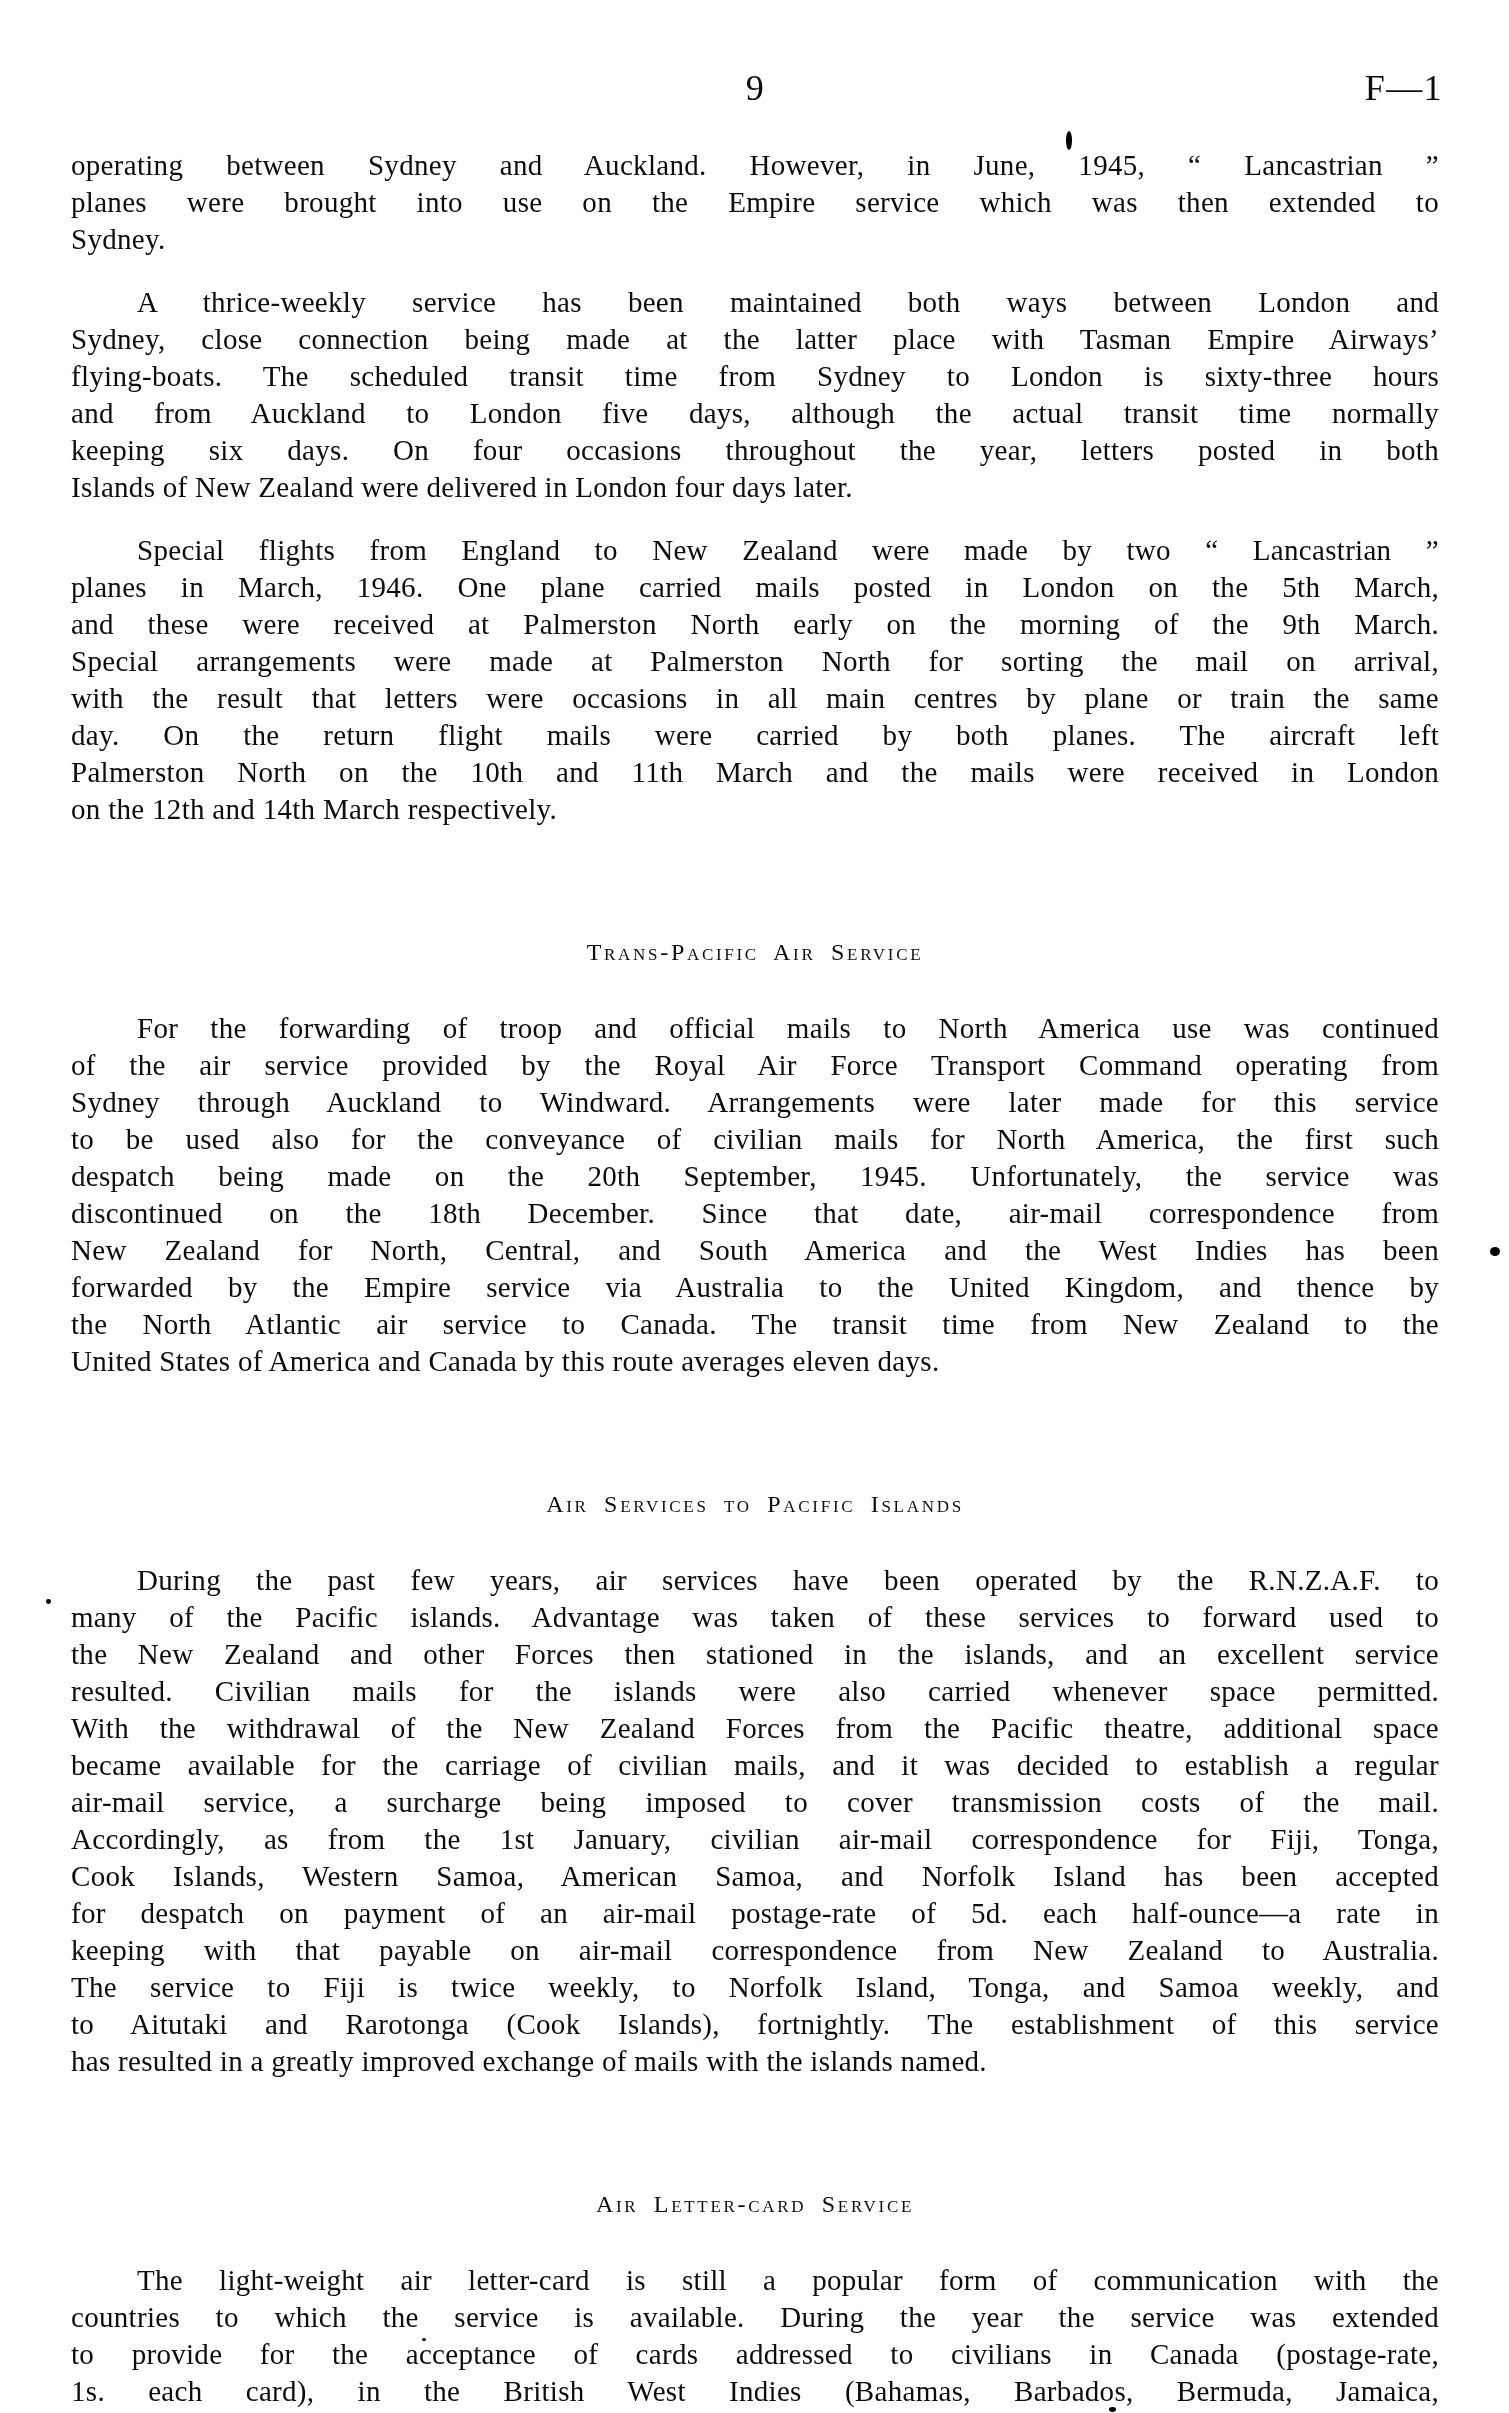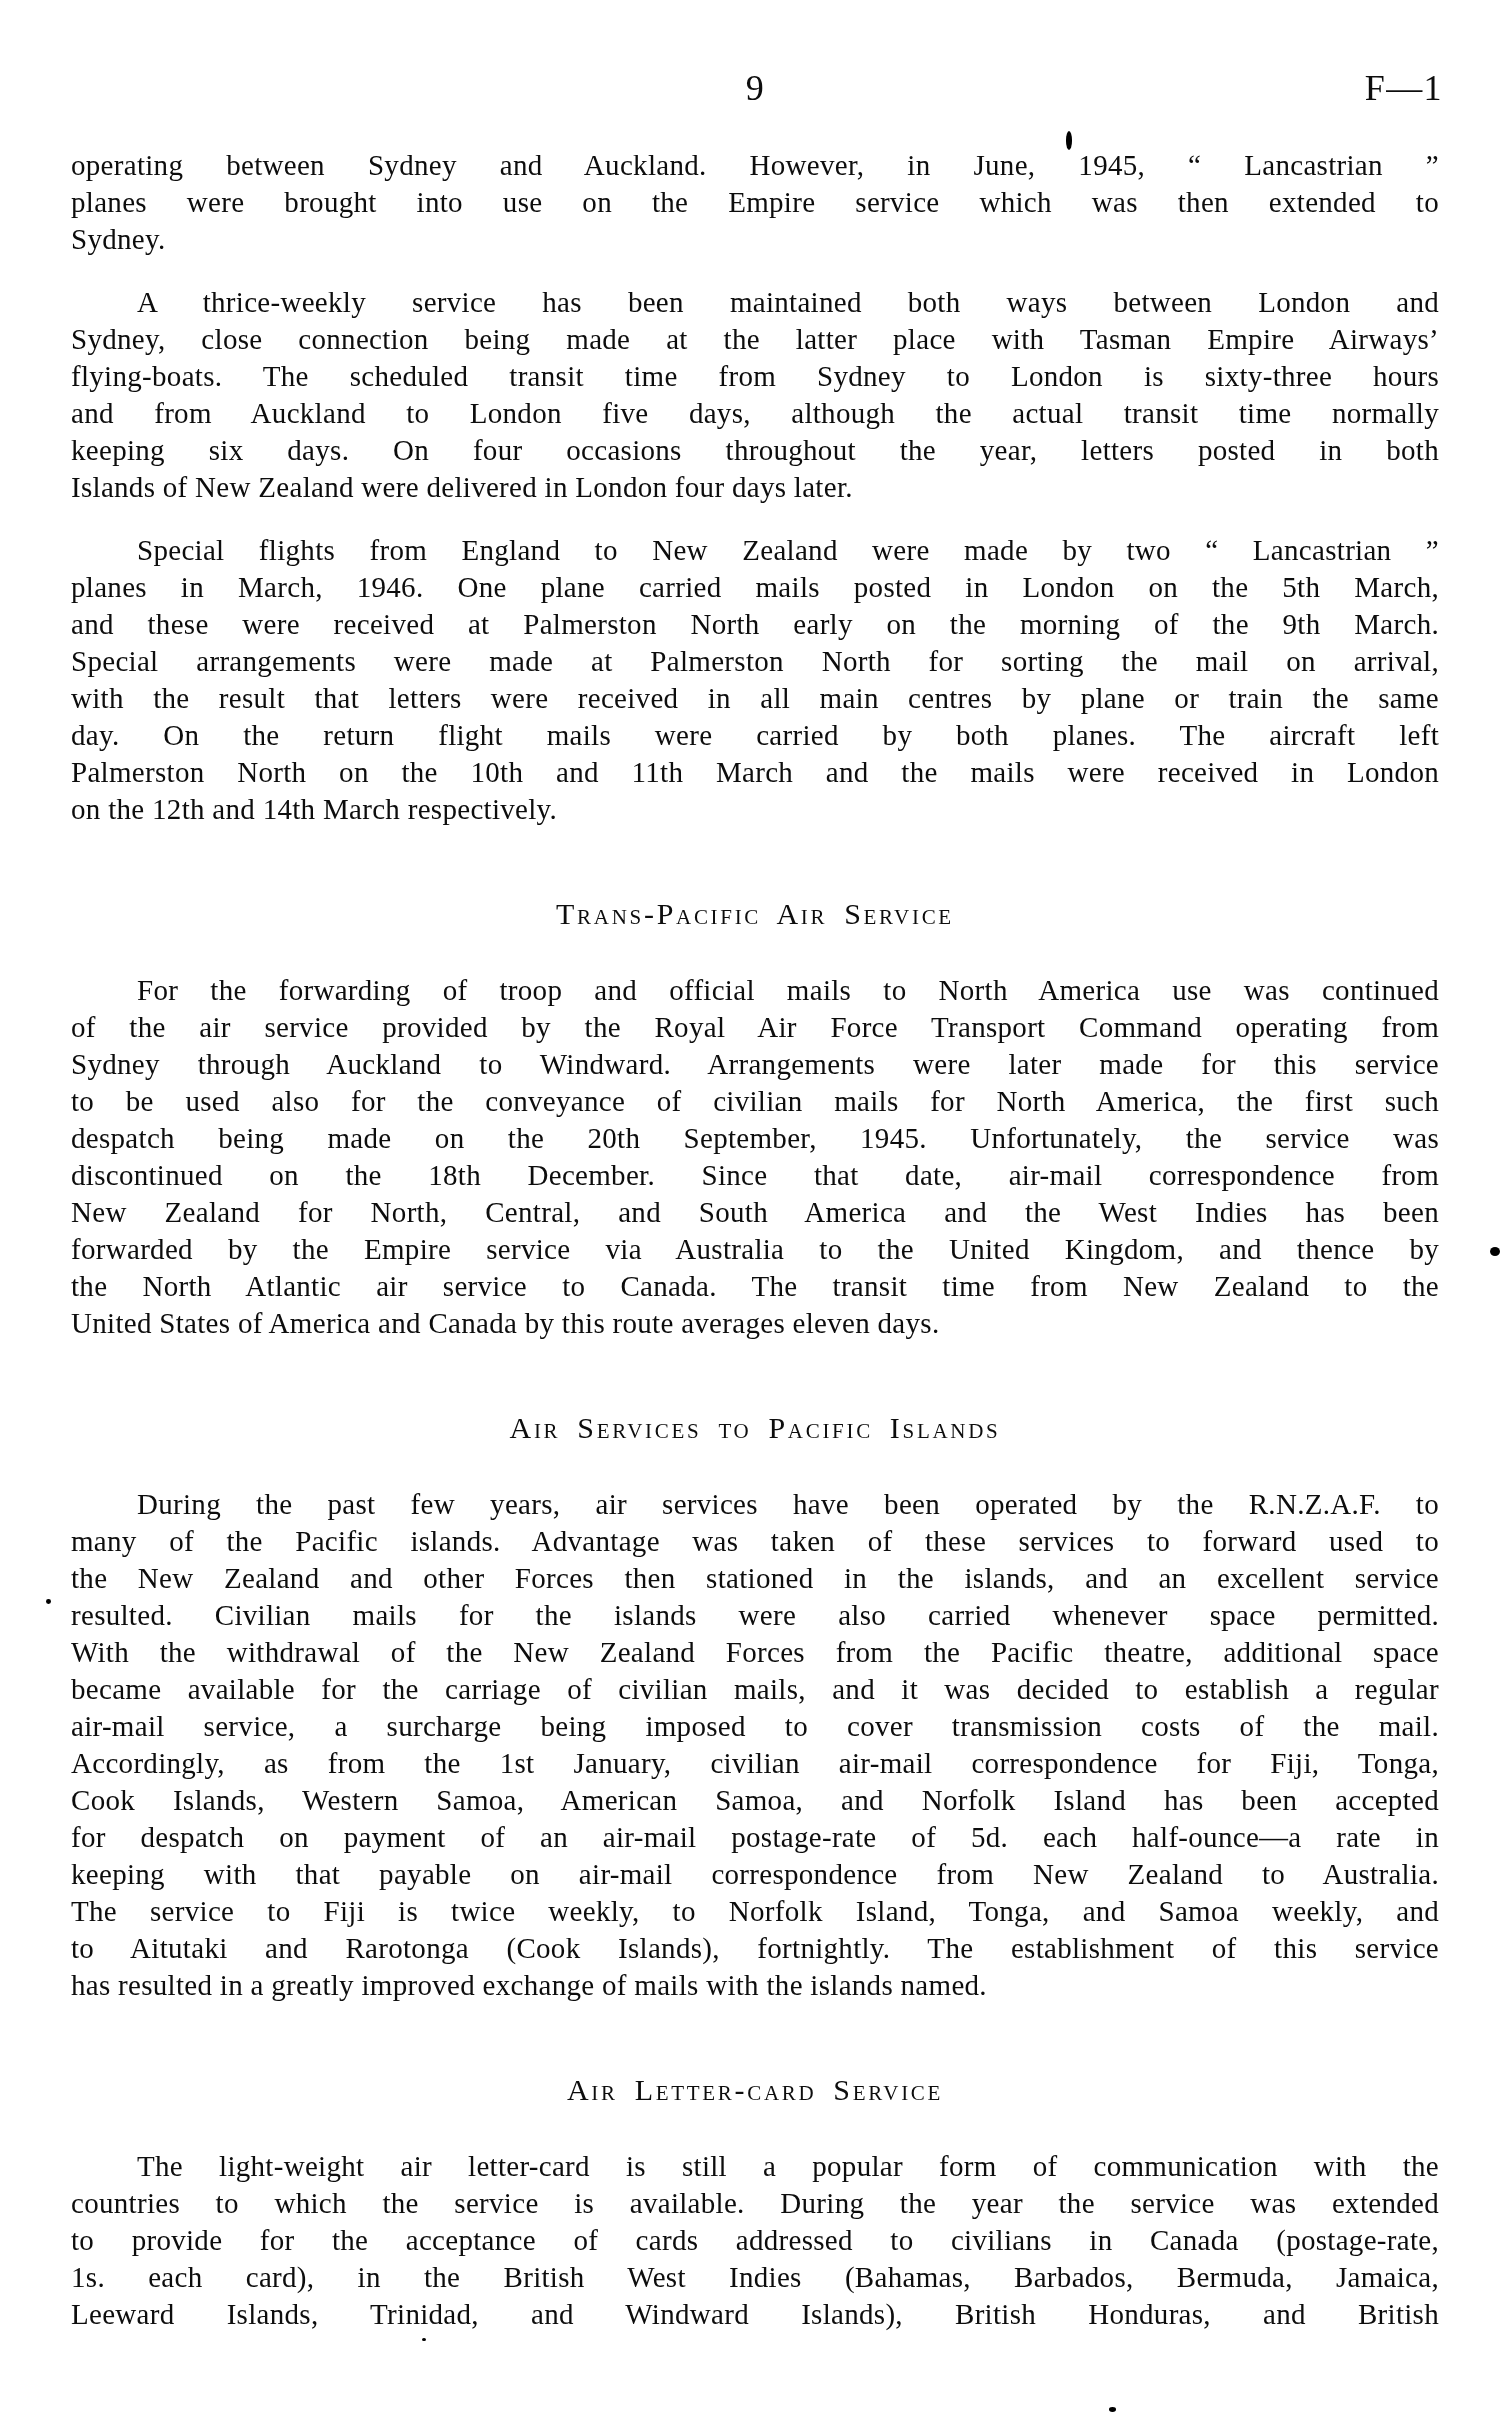--- a/index.html
+++ b/index.html
@@ -45,24 +45,24 @@
   .paragraph.indent .ln:first-child { text-indent: 66px; }
   .ln {
     text-align: left;
     white-space: normal;
   }
   .ln.j {
     text-align: justify;
     text-align-last: justify;
   }
   .section-heading {
-    margin-top: 66px;
+    margin-top: 104px;
     margin-bottom: 38px;
     text-align: center;
-    font-size: 30px;
+    font-size: 24px;
     line-height: 40px;
     font-variant: small-caps;
     letter-spacing: 2.7px;
     word-spacing: 6.8px;
   }
   .ink-speck {
     position: absolute;
     background: #000;
     border-radius: 50%;
   }
@@ -87,21 +87,21 @@
         <div class="ln j">flying-boats.  The scheduled transit time from Sydney to London is sixty-three hours</div>
         <div class="ln j">and from Auckland to London five days, although the actual transit time normally</div>
         <div class="ln j">keeping six days.  On four occasions throughout the year, letters posted in both</div>
         <div class="ln">Islands of New Zealand were delivered in London four days later.</div>
       </div>
       <div class="paragraph indent">
         <div class="ln j">Special flights from England to New Zealand were made by two “ Lancastrian ”</div>
         <div class="ln j">planes in March, 1946.  One plane carried mails posted in London on the 5th March,</div>
         <div class="ln j">and these were received at Palmerston North early on the morning of the 9th March.</div>
         <div class="ln j">Special arrangements were made at Palmerston North for sorting the mail on arrival,</div>
-        <div class="ln j">with the result that letters were received in all main centres by plane or train the same</div>
+        <div class="ln j">with the result that letters were occasions in all main centres by plane or train the same</div>
         <div class="ln j">day.  On the return flight mails were carried by both planes.  The aircraft left</div>
         <div class="ln j">Palmerston North on the 10th and 11th March and the mails were received in London</div>
         <div class="ln">on the 12th and 14th March respectively.</div>
       </div>
       <div class="section-heading">Trans-Pacific Air Service</div>
       <div class="paragraph indent">
         <div class="ln j">For the forwarding of troop and official mails to North America use was continued</div>
         <div class="ln j">of the air service provided by the Royal Air Force Transport Command operating from</div>
         <div class="ln j">Sydney through Auckland to Windward.  Arrangements were later made for this service</div>
         <div class="ln j">to be used also for the conveyance of civilian mails for North America, the first such</div>

